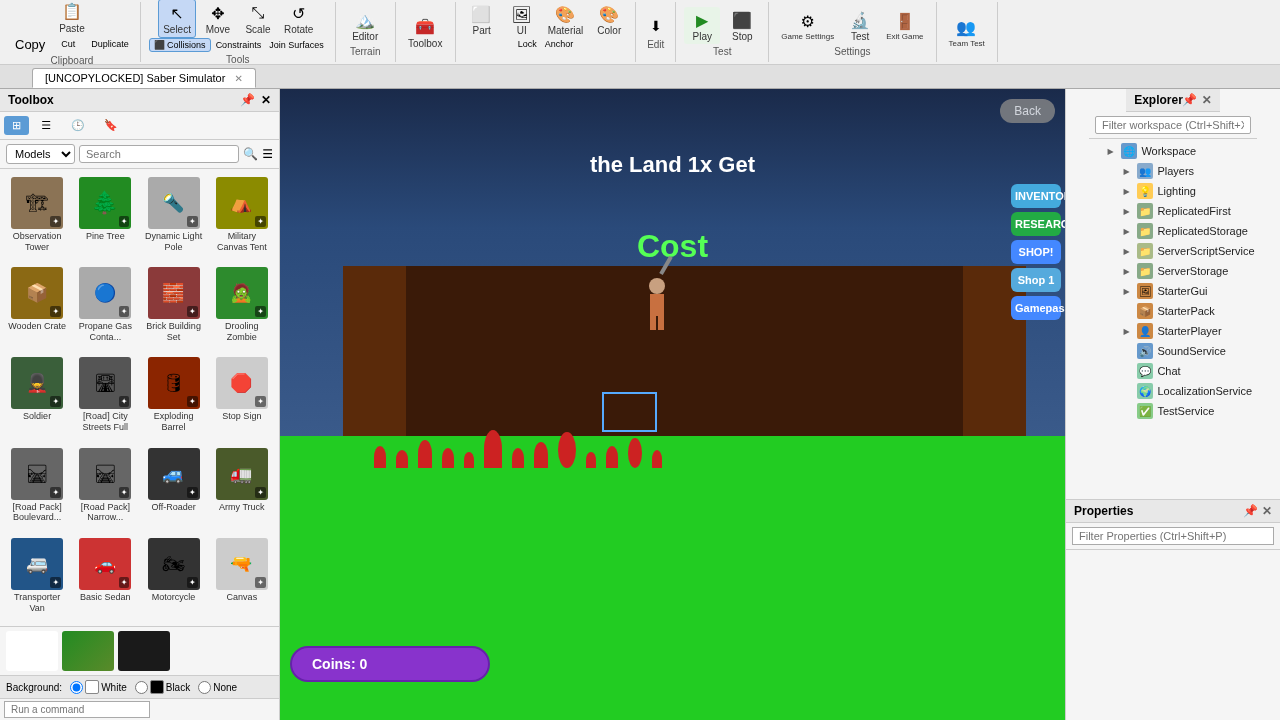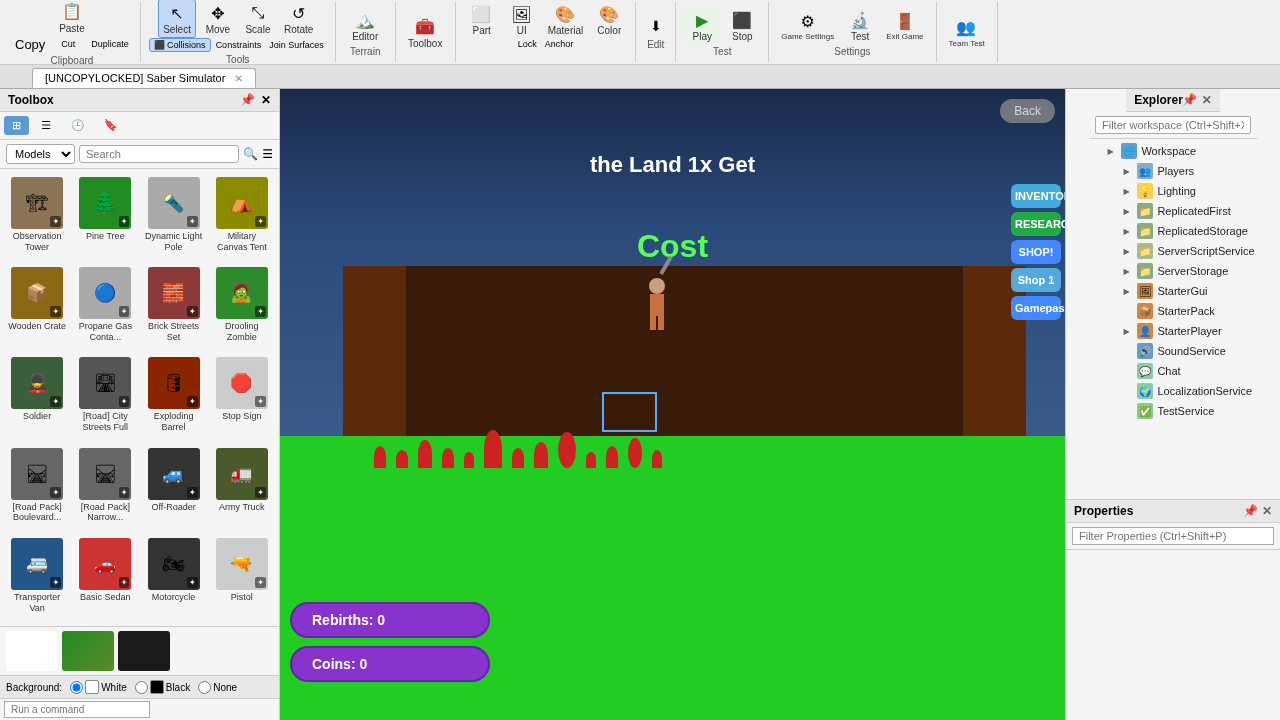--- a/index.html
+++ b/index.html
@@ -649,21 +649,21 @@
           <span style="font-size:18px;">🔵</span>
           <span class="thumb-badge">✦</span>
         </div>
         <span class="toolbox-item-label">Propane Gas Conta...</span>
       </div>
       <div class="toolbox-item">
         <div class="toolbox-thumb thumb-brick">
           <span style="font-size:18px;">🧱</span>
           <span class="thumb-badge">✦</span>
         </div>
-        <span class="toolbox-item-label">Brick Streets Set</span>
+        <span class="toolbox-item-label">Brick Building Set</span>
       </div>
       <div class="toolbox-item">
         <div class="toolbox-thumb thumb-zombie">
           <span style="font-size:18px;">🧟</span>
           <span class="thumb-badge">✦</span>
         </div>
         <span class="toolbox-item-label">Drooling Zombie</span>
       </div>
 
       <div class="toolbox-item">
@@ -743,21 +743,21 @@
           <span style="font-size:18px;">🏍</span>
           <span class="thumb-badge">✦</span>
         </div>
         <span class="toolbox-item-label">Motorcycle</span>
       </div>
       <div class="toolbox-item">
         <div class="toolbox-thumb thumb-stop">
           <span style="font-size:18px;">🔫</span>
           <span class="thumb-badge">✦</span>
         </div>
-        <span class="toolbox-item-label">Pistol</span>
+        <span class="toolbox-item-label">Canvas</span>
       </div>
     </div>
 
     <div style="display:flex; gap:4px; padding:4px 6px; border-top:1px solid #ccc;">
       <div class="toolbox-thumb thumb-preview1" style="width:52px;height:40px;"></div>
       <div class="toolbox-thumb thumb-preview2" style="width:52px;height:40px;"></div>
       <div class="toolbox-thumb thumb-preview3" style="width:52px;height:40px;"></div>
     </div>
 
     <div id="toolbox-bottom">
@@ -851,23 +851,20 @@
         <button class="hud-btn shop1">
           <span>Shop 1</span>
         </button>
         <button class="hud-btn gamepass">
           <span>Gamepass</span>
         </button>
       </div>
 
       <div class="stat-bars">
         <div class="stat-bar">
-          <span>Rebirths: 0</span>
-        </div>
-        <div class="stat-bar">
           <span>Coins: 0</span>
         </div>
       </div>
     </div>
   </div>
 
   <div id="right-panel">
 
     <div id="explorer">
       <div class="panel-header">

